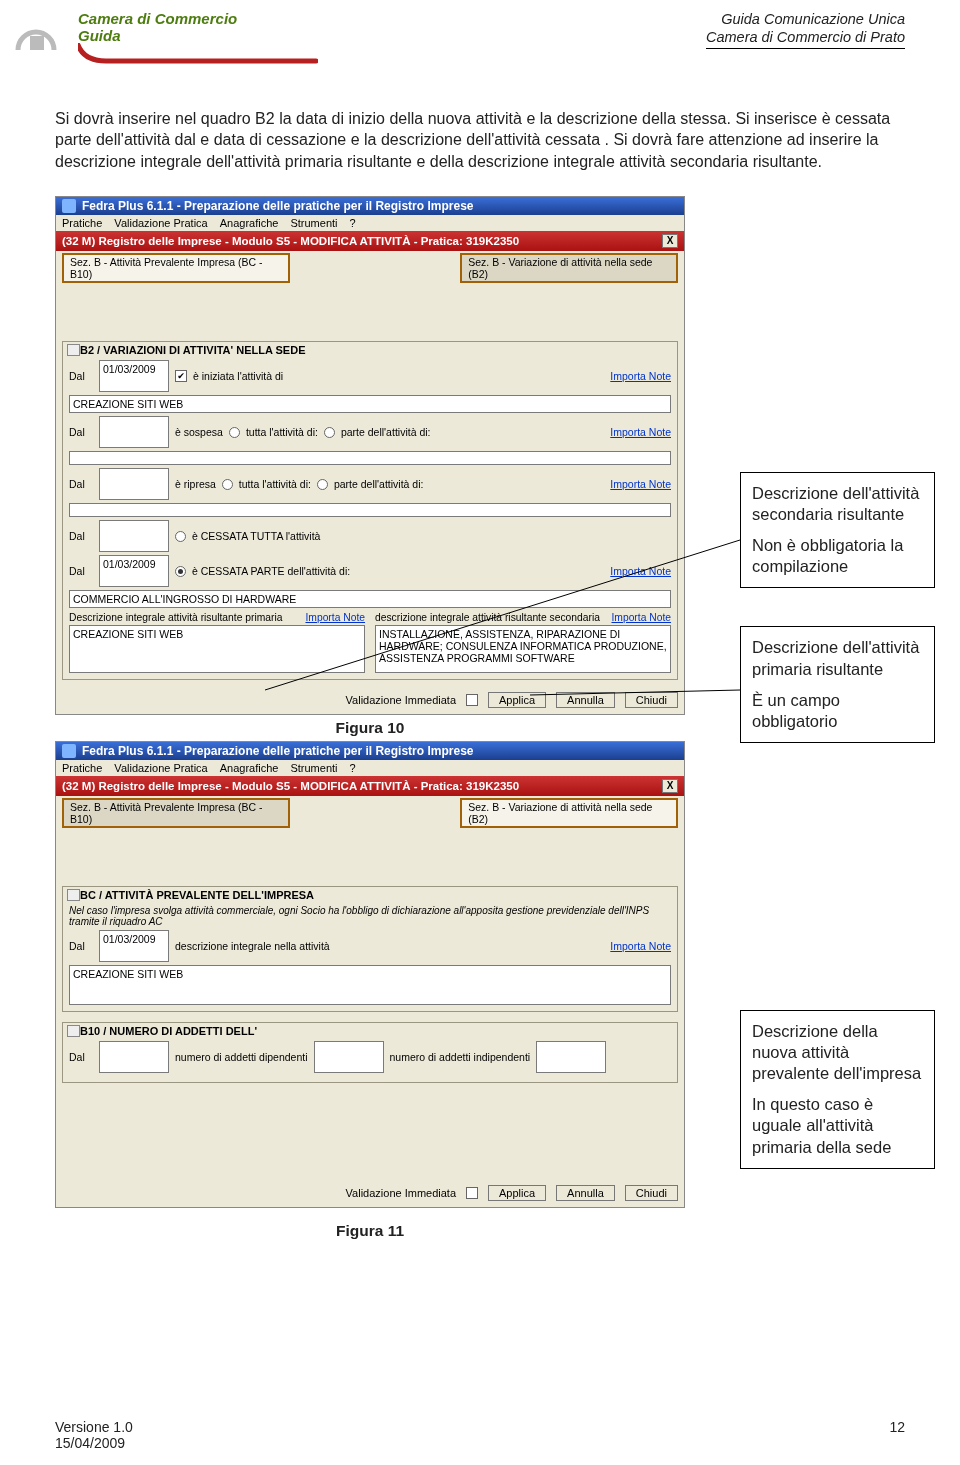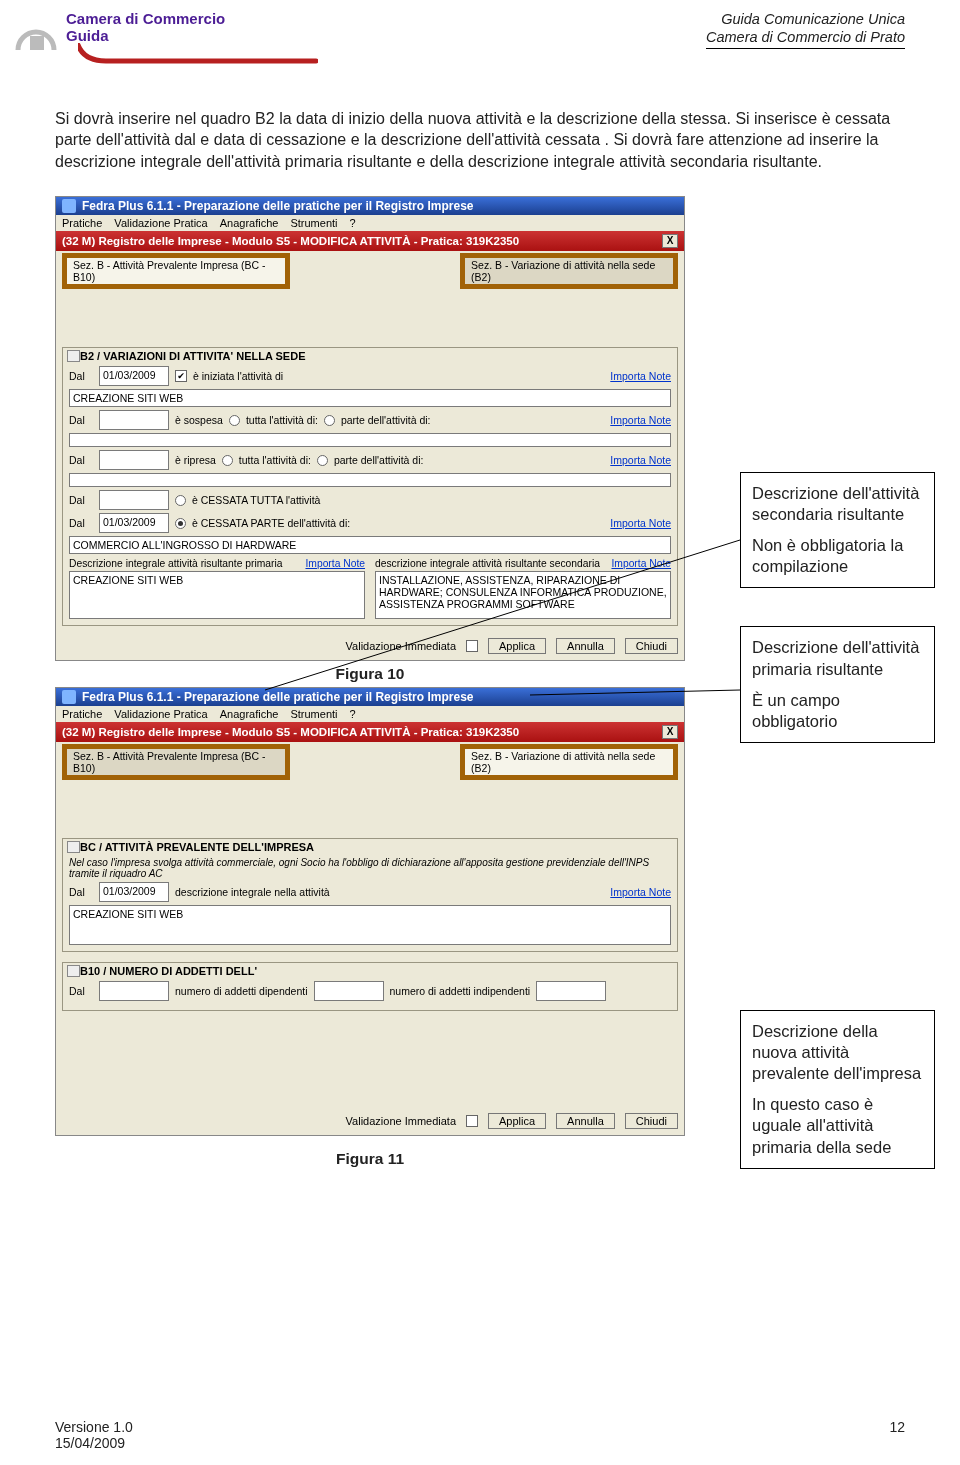--- a/index.html
+++ b/index.html
@@ -10,46 +10,46 @@
     background: #fff;
     width: 960px;
     position: relative;
   }
   .page { width: 960px; min-height: 1465px; position: relative; padding: 0; }
   
   .hdr { display: flex; justify-content: space-between; align-items: flex-start; padding: 10px 55px 0 12px; }
   .hdr-left { display: flex; align-items: flex-start; gap: 6px; }
   .logo-arc { width: 48px; height: 44px; position: relative; }
   .logo-arc svg { width: 48px; height: 44px; }
-  .hdr-lines { color: #4c1d95; font-weight: bold; font-size: 15px; line-height: 1.15; }
+  .hdr-lines { color: #4d7c0f; font-style: italic; font-weight: bold; font-size: 15px; line-height: 1.15; margin-left: 12px; }
   .hdr-lines .small { font-size: 15px; }
   .red-swoosh { margin-left: 12px; margin-top: -2px; }
   .red-swoosh svg { width: 240px; height: 22px; }
   .hdr-right { text-align: right; font-style: italic; font-size: 14.5px; line-height: 1.25; }
   .hdr-right .rule { border-bottom: 1px solid #000; height: 1px; margin-top: 2px; }
   
   .body-txt { padding: 40px 55px 0 55px; font-size: 16px; line-height: 1.35; }
   
   .shot-wrap { margin: 24px 0 0 55px; width: 630px; font-size: 11px; color: #000; }
   .shot { border: 1px solid #888; width: 630px; background: #ece9d8; }
   .titlebar { display: flex; align-items: center; gap: 6px; background: linear-gradient(#3a6fd8,#1b3f8f); color: #fff; font-weight: bold; font-size: 12px; padding: 2px 6px; }
   .tb-icon { width: 14px; height: 14px; background: #7fb4ff; border-radius: 2px; }
   .menubar { background: #ece9d8; padding: 2px 6px; font-size: 11px; display: flex; gap: 12px; }
   .modbar { background: linear-gradient(#c33,#a11); color: #fff; font-weight: bold; font-size: 11.5px; padding: 3px 6px; display: flex; justify-content: space-between; align-items: center; }
   .modbar .xbox { background: #ece9d8; color: #000; width: 16px; height: 14px; text-align: center; font-size: 10px; border: 1px solid #777; line-height: 12px; }
   .tabsbar { display: flex; gap: 170px; background: #ece9d8; padding: 2px 6px; font-size: 10.5px; }
-  .tabsbar .tab { border: 5px solid #a16207; background: #f6f4ea; padding: 1px 6px; }
+  .tabsbar .tab { border: 2px solid #a16207; background: #f6f4ea; padding: 1px 6px; }
   .tabsbar .tab.active { background: #dcd7c4; }
   .panel-inner { background: #ece9d8; padding: 2px 6px 6px 6px; position: relative; }
   .group { border: 1px solid #9a9682; margin-top: 4px; padding: 4px 6px 6px 6px; background: #ece9d8; position: relative; }
   .group-ttl { display: flex; align-items: center; gap: 0; font-weight: bold; font-size: 11px; margin: -2px 0 4px -2px; }
   .mini-ico { display:inline-block; width: 13px; height: 12px; background: #eee; border: 1px solid #888; }
   .row { display: flex; align-items: center; gap: 6px; margin: 3px 0; font-size: 10.5px; }
   .lbl { width: 24px; }
-  .inp { background: #fff; border: 1px solid #7a7a7a; height: 20px; padding: 0 3px; font-size: 10.5px; line-height: 16px; }
+  .inp { background: #fff; border: 1px solid #7a7a7a; height: 32px; padding: 0 3px; font-size: 10.5px; line-height: 16px; }
   .w70 { width: 70px; }
   .chk { width: 12px; height: 12px; border: 1px solid #666; background: #fff; display: inline-flex; align-items:center; justify-content:center; font-size:9px; }
   .rdo { width: 11px; height: 11px; border: 1px solid #666; border-radius: 50%; background: #fff; display:inline-flex; align-items:center; justify-content:center; }
   .rdo.on::after { content:""; width:5px; height:5px; background:#333; border-radius:50%; }
   .link { color: #0033cc; text-decoration: underline; cursor: pointer; }
   .big-ta { background:#fff; border:1px solid #7a7a7a; font-size:10.5px; padding:2px 3px; }
   .cols2 { display:flex; gap:10px; margin-top:4px; }
   .colh { font-size:10.3px; margin-bottom:2px; display:flex; justify-content:space-between;}
   .footer-bar { display:flex; justify-content:flex-end; gap:10px; align-items:center; padding:6px; background:#ece9d8; font-size:11px; }
   .btn { border:1px solid #777; background:#ece9d8; padding:1px 10px; font-size:11px; }

